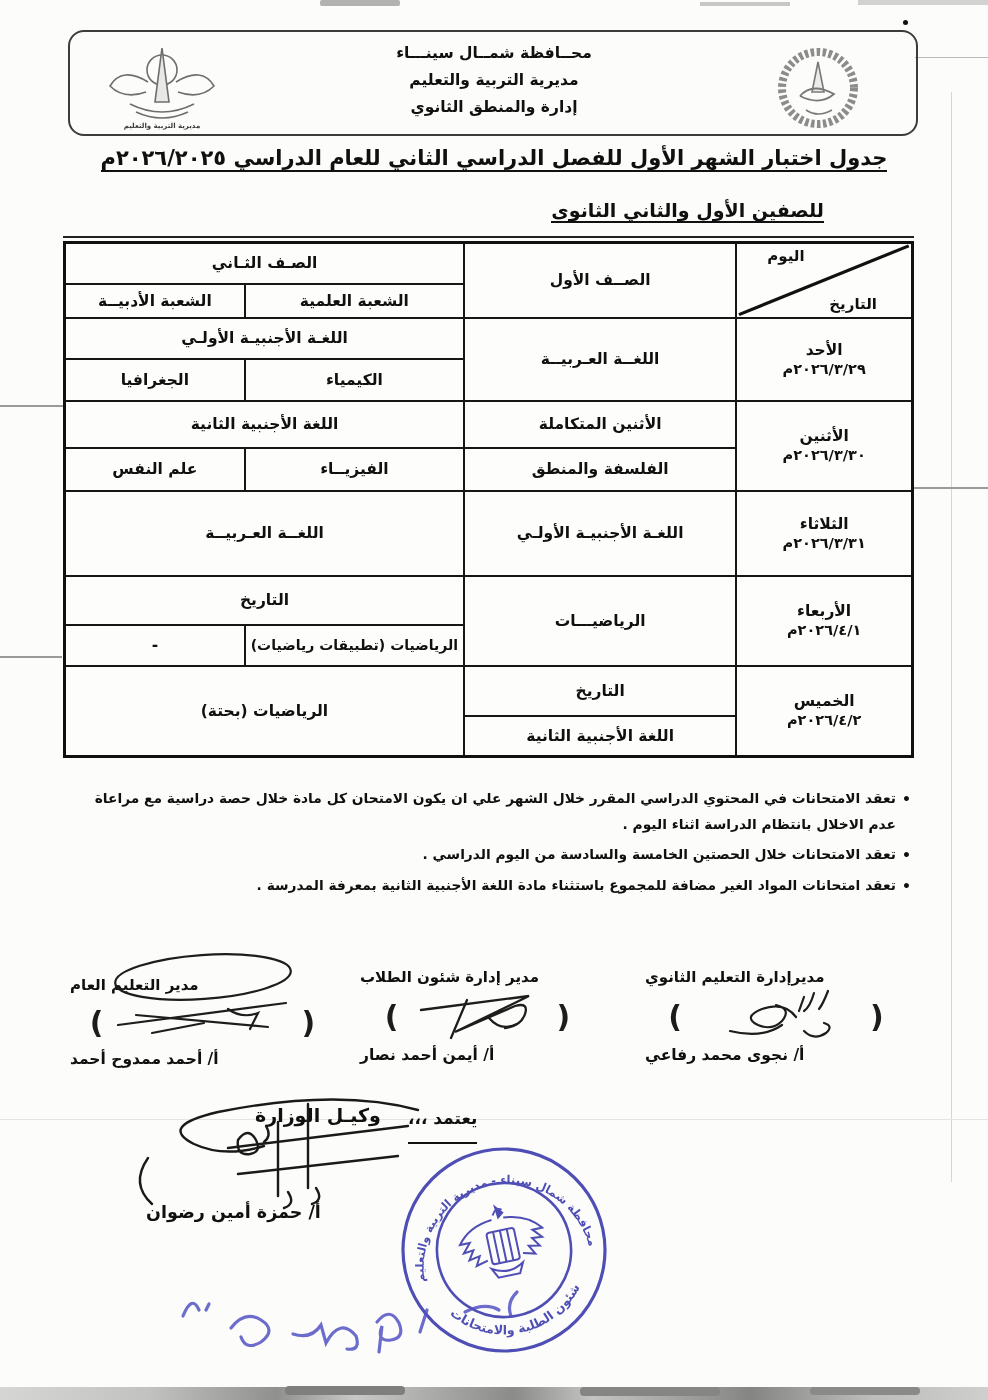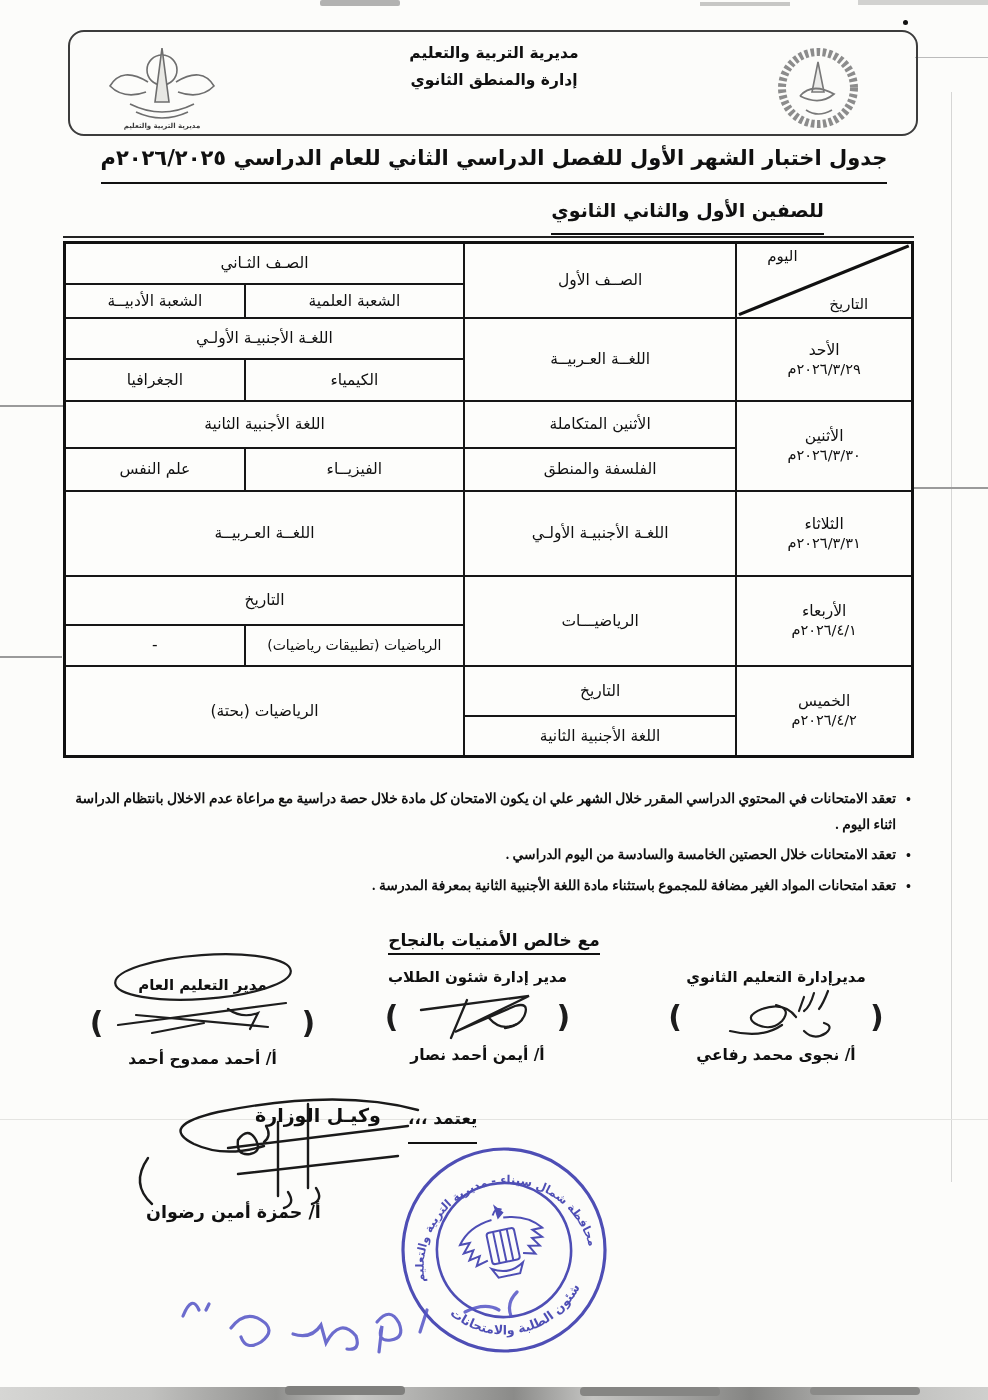--- a/index.html
+++ b/index.html
@@ -5,46 +5,46 @@
   html,body{margin:0;padding:0;background:#e9e9e7;}
   .page{position:relative;width:988px;height:1400px;margin:0 auto;background:#fcfcfa;
         font-family:"DejaVu Sans",sans-serif;color:#101010;overflow:hidden;direction:rtl;}
   .abs{position:absolute;}
   
   .lh-box{left:68px;top:30px;width:846px;height:102px;border:2px solid #3c3c3c;border-radius:16px;}
   .lh-center{left:0;top:40px;width:988px;text-align:center;font-weight:bold;}
   .lh-center div{line-height:27px;font-size:15.5px;}
   
   .doc-title{left:0;top:146px;width:988px;text-align:center;font-size:21px;font-weight:bold;}
-  .doc-title span, .doc-subtitle span{border-bottom:2.5px solid #111;padding-bottom:12px;}
+  .doc-title span, .doc-subtitle span{border-bottom:2.5px solid #111;padding-bottom:0;}
   .doc-subtitle{left:0;top:199px;width:824px;text-align:right;font-size:19px;font-weight:bold;}
   
   table.sched{border-collapse:collapse;table-layout:fixed;width:851px;background:#fdfdfb;}
   table.sched td{border:2.4px solid #161616;text-align:center;vertical-align:middle;
-                 font-weight:normal;font-size:15.5px;padding:0 2px;overflow:hidden;margin-left:32px;}
+                 font-weight:bold;font-size:15.5px;padding:0 2px;overflow:hidden;margin-left:32px;}
   table.sched{border:3px solid #111;}
   .rh41{height:41px}.rh34{height:34px}.rh42{height:42px}.rh47{height:47px}
   .rh43{height:43px}.rh85{height:85px}.rh49{height:49px}.rh50{height:50px}.rh35{height:41px}
   td.corner{position:relative;padding:0;}
   td.corner .diag{position:absolute;inset:0;width:100%;height:100%;}
   td.corner .lbl-day{position:absolute;top:3px;left:30px;font-size:15px;}
   td.corner .lbl-date{position:absolute;bottom:4px;left:92px;font-size:15px;}
   td.head-first{vertical-align:top;padding-top:10px;font-size:18px;}
   td.head-second{font-size:17.5px;}
   .day-name{font-size:15.5px;line-height:20px;}
   .day-date{font-size:14.5px;line-height:19px;text-align:center;}
   
-  .notes{left:72px;top:786px;width:842px;font-family:Liberation Serif, serif;}
+  .notes{left:72px;top:786px;width:842px;}
   .notes ul{margin:0;padding:0 18px 0 0;list-style:none;}
   .notes li{position:relative;font-size:13.8px;font-weight:bold;line-height:1.85;margin-bottom:5px;text-align:right;}
   .notes li::before{content:"•";position:absolute;right:-15px;top:1px;font-size:14px;}
   .closing{left:0;top:930px;width:988px;text-align:center;font-size:17px;font-weight:bold;}
   .closing span{border-bottom:2.5px solid #111;padding-bottom:3px;}
   
-  .sig-block{top:968px;text-align:center;}
+  .sig-block{top:968px;text-align:left;}
   .sig-title{font-size:15px;font-weight:bold;}
   .sig-area{display:flex;align-items:center;justify-content:center;height:60px;}
   .sig-paren{font-size:30px;font-weight:bold;color:#1c1c1c;padding:0 4px;}
   .sig-name{font-size:15.5px;font-weight:bold;}
   
   .approve-label{left:408px;top:1108px;font-size:17px;font-weight:bold;border-bottom:2.5px solid #111;padding-bottom:14px;}
   .wakil-title{left:255px;top:1104px;font-size:19px;font-weight:bold;}
   .wakil-name{left:146px;top:1202px;font-size:17.5px;font-weight:bold;}
   
   .tick{background:#9a9a9a;}
@@ -87,20 +87,21 @@
     <svg class="abs" style="right:46px;top:14px;" width="104" height="88" viewBox="0 0 104 88">
       <g stroke="#787878" fill="none">
         <circle cx="52" cy="42" r="36" stroke-width="8" stroke-dasharray="3.5 2.5" opacity=".85"></circle>
         <path d="M52 16 L58 46 H46 Z" stroke-width="1.6" fill="#ececea"></path>
         <path d="M34 50 q12 -14 34 -2 q-14 12 -34 2" stroke-width="1.8"></path>
         <path d="M40 64 q12 8 26 0" stroke-width="1.6"></path>
       </g>
     </svg>
   </div>
   <div class="abs lh-center">
+    <div>محــافظة شمــال سينـــاء</div>
     <div>مديرية التربية والتعليم</div>
     <div>إدارة والمنطق الثانوي</div>
   </div>
 
   <div class="abs doc-title"><span>جدول اختبار الشهر الأول للفصل الدراسي الثاني للعام الدراسي ٢٠٢٦/٢٠٢٥م</span></div>
   <div class="abs doc-subtitle"><span>للصفين الأول والثاني الثانوي</span></div>
 
   <div class="abs" style="left:63px;top:236px;">
     <div style="width:851px;height:2px;background:#222;margin-bottom:3px;"></div>
     <table class="sched" dir="rtl">
@@ -192,21 +193,20 @@
   </div>
 
   <div class="abs notes">
     <ul>
       <li>تعقد الامتحانات في المحتوي الدراسي المقرر خلال الشهر علي ان يكون الامتحان كل مادة خلال حصة دراسية مع مراعاة عدم الاخلال بانتظام الدراسة اثناء اليوم .</li>
       <li>تعقد الامتحانات خلال الحصتين الخامسة والسادسة من اليوم الدراسي .</li>
       <li>تعقد امتحانات المواد الغير مضافة للمجموع باستثناء مادة اللغة الأجنبية الثانية بمعرفة المدرسة .</li>
     </ul>
   </div>
 
-  <div class="abs closing"><span>مع خالص الأمنيات بالنجاح</span></div>
 
   <div class="abs sig-block" style="left:645px;width:262px;">
     <div class="sig-title">مديرإدارة التعليم الثانوي</div>
     <div class="sig-area">
       <span class="sig-paren">(</span>
       <svg width="180" height="58" viewBox="0 0 180 58">
         <g stroke="#1d1d1d" stroke-width="2.2" fill="none" stroke-linecap="round">
           <path d="M128 6 q-4 14 -10 18"></path>
             <path d="M142 4 q-5 13 -9 18"></path>
             <path d="M118 10 l-5 14"></path>

